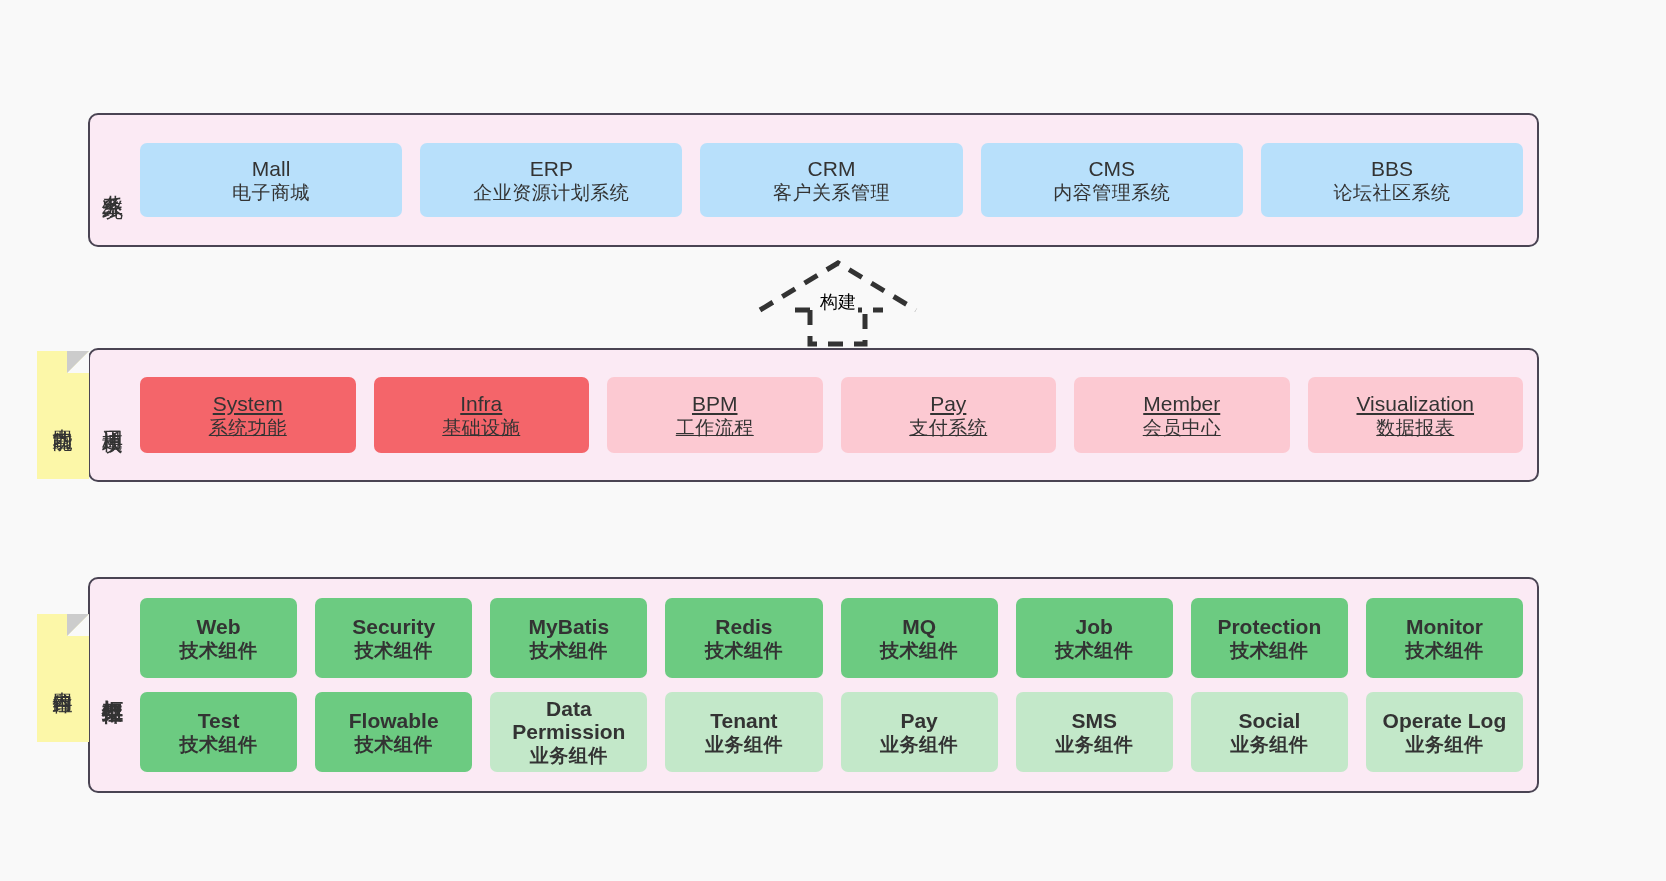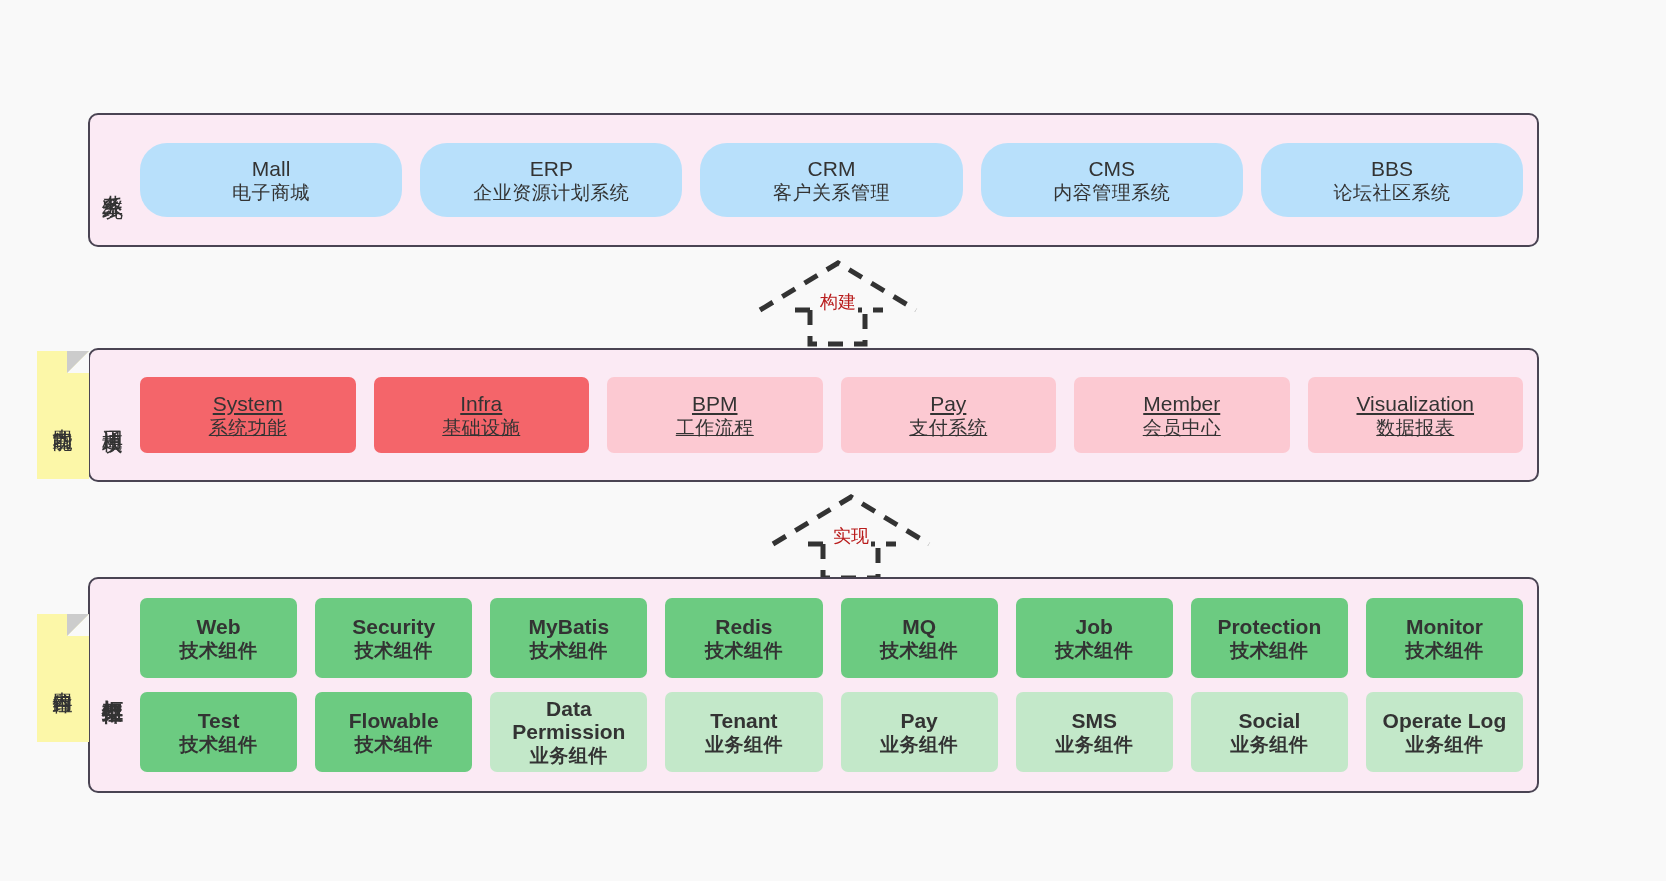--- a/index.html
+++ b/index.html
@@ -89,21 +89,21 @@
     font-size: 19px;
     letter-spacing: 0.5px;
     white-space: nowrap;
   }
   .card.wrap .en {
     white-space: normal;
     line-height: 1.12;
   }
 
   
-  .c-blue       { background: #b8e0fb; border-radius: 27px; }
+  .c-blue       { background: #b8e0fb; }
   .c-red        { background: #f4656a; }
   .c-pink       { background: #fcc9d2; justify-content: center; }
   .c-green      { background: #6ccb81; }
   .c-lightgreen { background: #c3e8c9; }
 
   
   #layer-business { left: 88px;  top: 113px; width: 1451px; height: 134px; }
   #layer-business .card { height: 74px; }
 
   #layer-common   { left: 88px;  top: 348px; width: 1451px; height: 134px; }
@@ -158,21 +158,21 @@
   #note-framework { left: 37px; top: 614px; height: 128px; }
 
   
   .arrow {
     position: absolute;
   }
   .arrow svg { display: block; }
   .arrow-label {
     position: absolute;
     font-size: 18px;
-    color: #b91c1c;
+    color: #000000;
     background: #f9f9f9;
     padding: 0 2px;
     white-space: nowrap;
   }
   #arrow-build { left: 755px; top: 258px; width: 200px; height: 90px; }
   #arrow-build .arrow-label { left: 63px; top: 32px; }
   #arrow-impl  { left: 768px; top: 492px; width: 200px; height: 90px; }
   #arrow-impl  .arrow-label { left: 63px; top: 32px; }
 </style>
 </head>
@@ -246,28 +246,20 @@
           <span class="cn">会员中心</span>
         </div>
         <div class="card c-pink">
           <span class="en">Visualization</span>
           <span class="cn">数据报表</span>
         </div>
       </div>
     </div>
   </div>
 
-  <div class="arrow" id="arrow-impl">
-    <svg width="200" height="90" viewBox="0 0 200 90" xmlns="http://www.w3.org/2000/svg">
-      <path d="M 5 52 L 83 5 L 161 52" fill="none" stroke="#333333" stroke-width="5" stroke-dasharray="15,11" stroke-linecap="butt"></path>
-      <path d="M 40 52 L 128 52" fill="none" stroke="#333333" stroke-width="5" stroke-dasharray="15,11" stroke-linecap="butt"></path>
-      <path d="M 55 52 L 55 86 L 110 86 L 110 52" fill="none" stroke="#333333" stroke-width="5" stroke-dasharray="15,11" stroke-linecap="butt"></path>
-    </svg>
-    <span class="arrow-label">实现</span>
-  </div>
 
   <div class="note" id="note-framework">
     <span>内置组件</span>
   </div>
 
   <div class="layer" id="layer-framework">
     <div class="layer-title">框架组件</div>
     <div class="layer-body">
 
       <div class="row">

